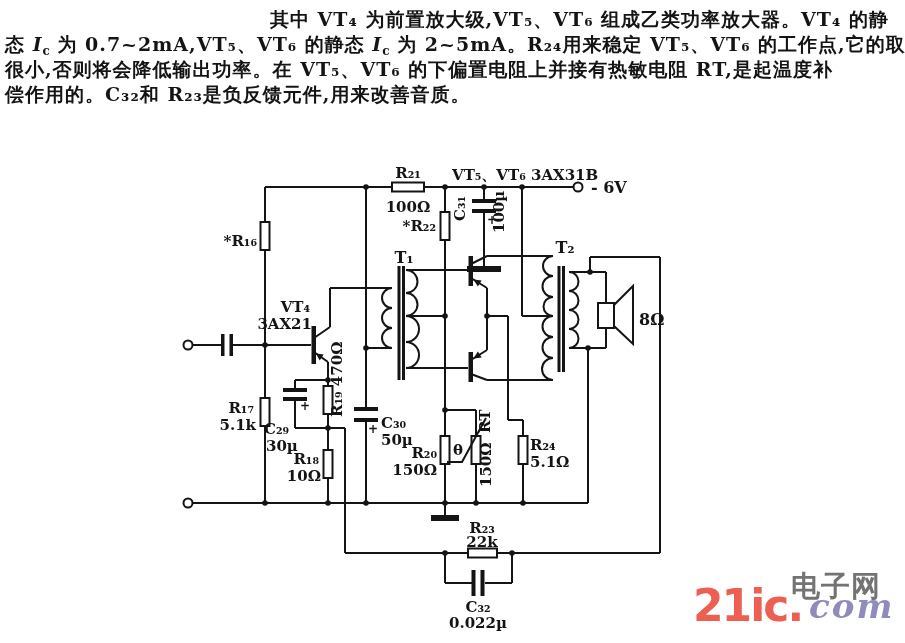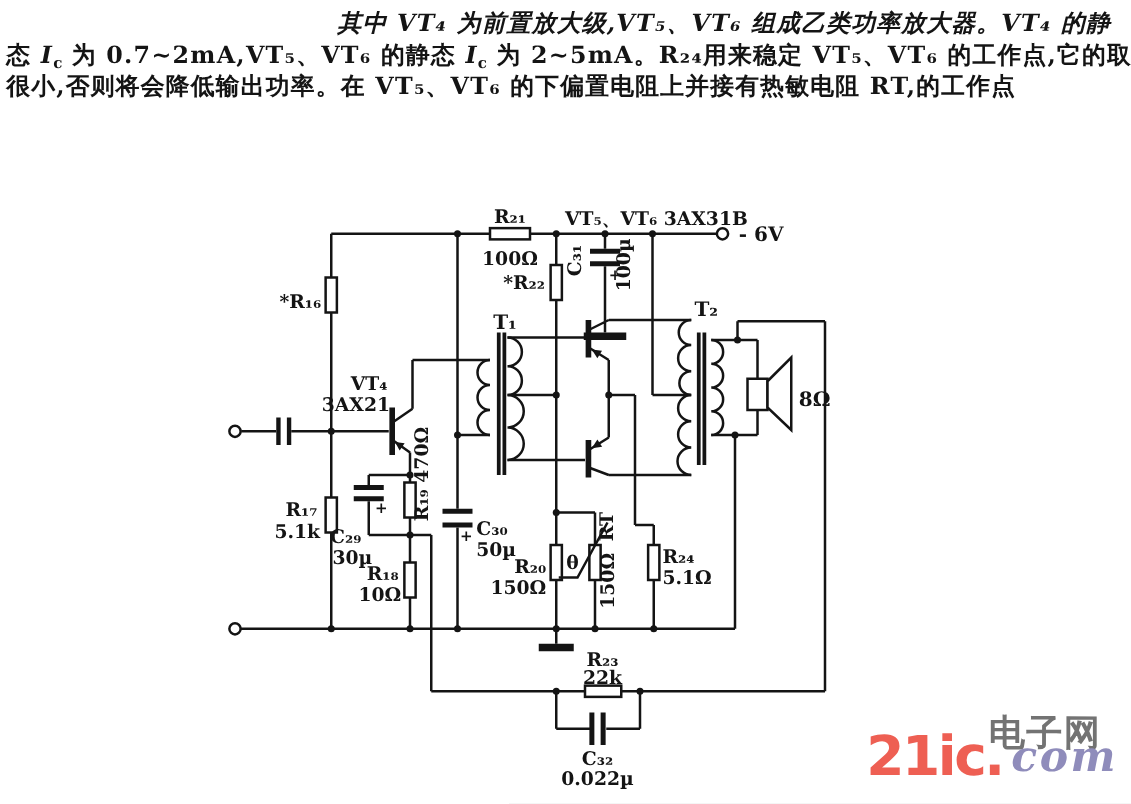--- a/index.html
+++ b/index.html
@@ -1,21 +1,21 @@
 <!DOCTYPE html>
 <html><head>
 <meta charset="utf-8">
 <style>
   html,body{margin:0;padding:0;background:#e8e8e8;}
   .page{position:relative;width:905px;height:643px;background:#ffffff;overflow:hidden;
         font-family:"DejaVu Serif","Liberation Serif",serif;}
   .para{position:absolute;left:0;top:7px;width:905px;color:#141414;
         font:700 19px "DejaVu Serif","Liberation Serif",serif;letter-spacing:1px;}
   .pline{height:25px;line-height:25px;white-space:nowrap;padding-left:5px;}
-  .pline.indent{padding-left:270px;font-style:italic;}
+  .pline.indent{padding-left:270px;}
   .para .sub{font-size:12px;vertical-align:-4px;letter-spacing:0;}
   .para .it{font-style:italic;}
   .schematic{position:absolute;left:0;top:0;width:905px;height:643px;}
   .schematic text{fill:#141414;stroke:none;
         font:600 15px "DejaVu Serif","Liberation Serif",serif;}
   .schematic text.small{font-size:12px;}
   .schematic text.big{font-size:16px;}
   .wire{stroke:#141414;stroke-width:2;fill:none;}
   .part{stroke:#141414;stroke-width:2;fill:#ffffff;}
   .solid{fill:#141414;stroke:none;}
@@ -28,21 +28,22 @@
         font:700 italic 34px "DejaVu Serif","Liberation Serif",serif;letter-spacing:2px;}
 </style>
 </head>
 <body>
 
 <div class="page">
 
   <div class="para">
     <div class="pline indent"><span>其中 VT₄ 为前置放大级,VT₅、VT₆ 组成乙类功率放大器。VT₄ 的静</span></div>
     <div class="pline"><span>态 </span><span class="it">I</span><span class="sub">c</span><span> 为 0.7~2mA,VT₅、VT₆ 的静态 </span><span class="it">I</span><span class="sub">c</span><span> 为 2~5mA。R₂₄用来稳定 VT₅、VT₆ 的工作点,它的取值</span></div>
-    <div class="pline"><span>很小,否则将会降低输出功率。在 VT₅、VT₆ 的下偏置电阻上并接有热敏电阻 RT,的工作点</span></div>
+    <div class="pline"><span>很小,否则将会降低输出功率。在 VT₅、VT₆ 的下偏置电阻上并接有热敏电阻 RT,是起温度补</span></div>
+    <div class="pline"><span>偿作用的。C₃₂和 R₂₃是负反馈元件,用来改善音质。</span></div>
   </div>
 
   <svg class="schematic" viewBox="0 0 905 643" xmlns="http://www.w3.org/2000/svg">
 
     <g>
       <path class="wire" d="M265,187 H392 M424,187 H573
         M265,187 V222 M265,250 V398 M265,426 V503
         M193,345 H221 M233,345 H311
         M314,338 L330,327 M330,327 V288 M330,288 H392
         M314,352 L328,362 M328,362 V386

